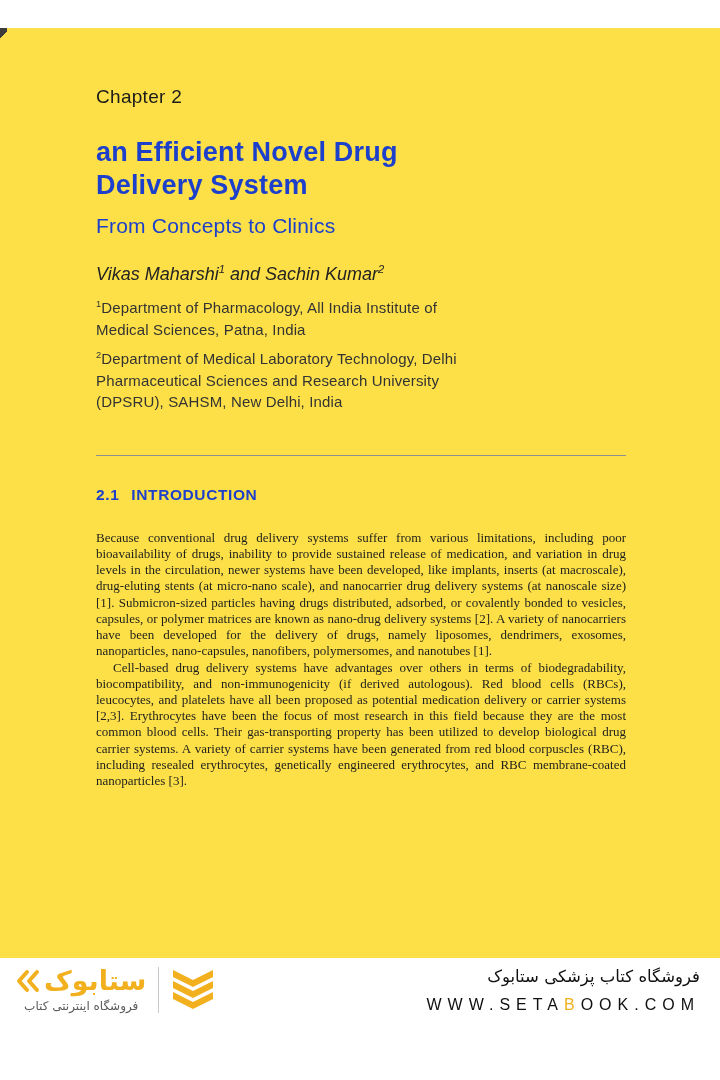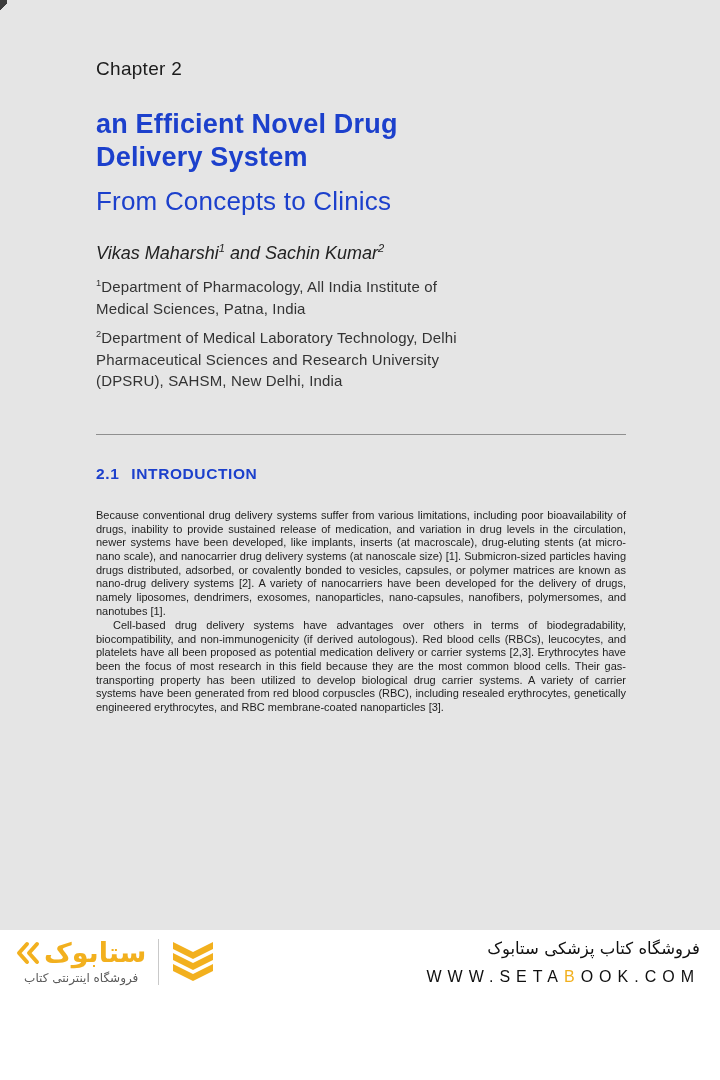--- a/index.html
+++ b/index.html
@@ -6,22 +6,23 @@
   html,body { width:720px; height:1080px; }
   body {
     background:#ffffff;
     font-family:"Liberation Sans", sans-serif;
     color:#1c1c1c;
     overflow:hidden;
   }
   .page {
     position:relative;
     width:720px; height:1016px;
-    background:#e5e5e5;
+    background:#fde047;
     overflow:hidden;
+    margin-top:28px;
   }
   .scan-artifact {
     position:absolute; left:0; top:0; width:7px; height:13px;
     background:linear-gradient(135deg, #3c3c3c 0%, #3c3c3c 52%, rgba(0,0,0,0) 53%);
   }
   .content {
     position:absolute; left:96px; top:58px; width:530px;
   }
   .chapter-label {
     font-size:19px; color:#1b1b1b; letter-spacing:0.3px;
@@ -31,21 +32,21 @@
     color:#1c40cc;
     font-weight:bold;
     font-size:27px;
     line-height:1.23;
     letter-spacing:0.2px;
   }
   .tline { display:block; }
   .subtitle {
     margin-top:12px;
     color:#1c40cc;
-    font-size:26px;
+    font-size:21px;
     font-weight:500;
     letter-spacing:0.2px;
   }
   .authors {
     margin-top:26px;
     font-style:italic;
     font-size:18px;
     color:#222;
   }
   sup { font-size:0.62em; vertical-align:super; line-height:0; }
@@ -65,22 +66,22 @@
   }
   .section-heading {
     margin-top:30px;
     color:#1c40cc;
     font-size:15.5px;
     font-weight:bold;
     letter-spacing:0.6px;
   }
   .sec-num { display:inline-block; margin-right:12px; }
   .body-para {
-    font-family:Liberation Sans, sans-serif;
-    font-size:11px;
+    font-family:Liberation Serif, serif;
+    font-size:13px;
     line-height:1.24;
     text-align:justify;
     color:#1d1d1d;
   }
   .body-para.first { margin-top:26px; }
   .body-para.indented { text-indent:17px; margin-top:1px; }
   .page-edge-shadow {
     position:absolute; left:0; top:984px; width:100%; height:16px;
     background:radial-gradient(ellipse 52% 7px at 40% 55%, rgba(95,95,95,0.28), rgba(95,95,95,0) 72%);
     pointer-events:none;

